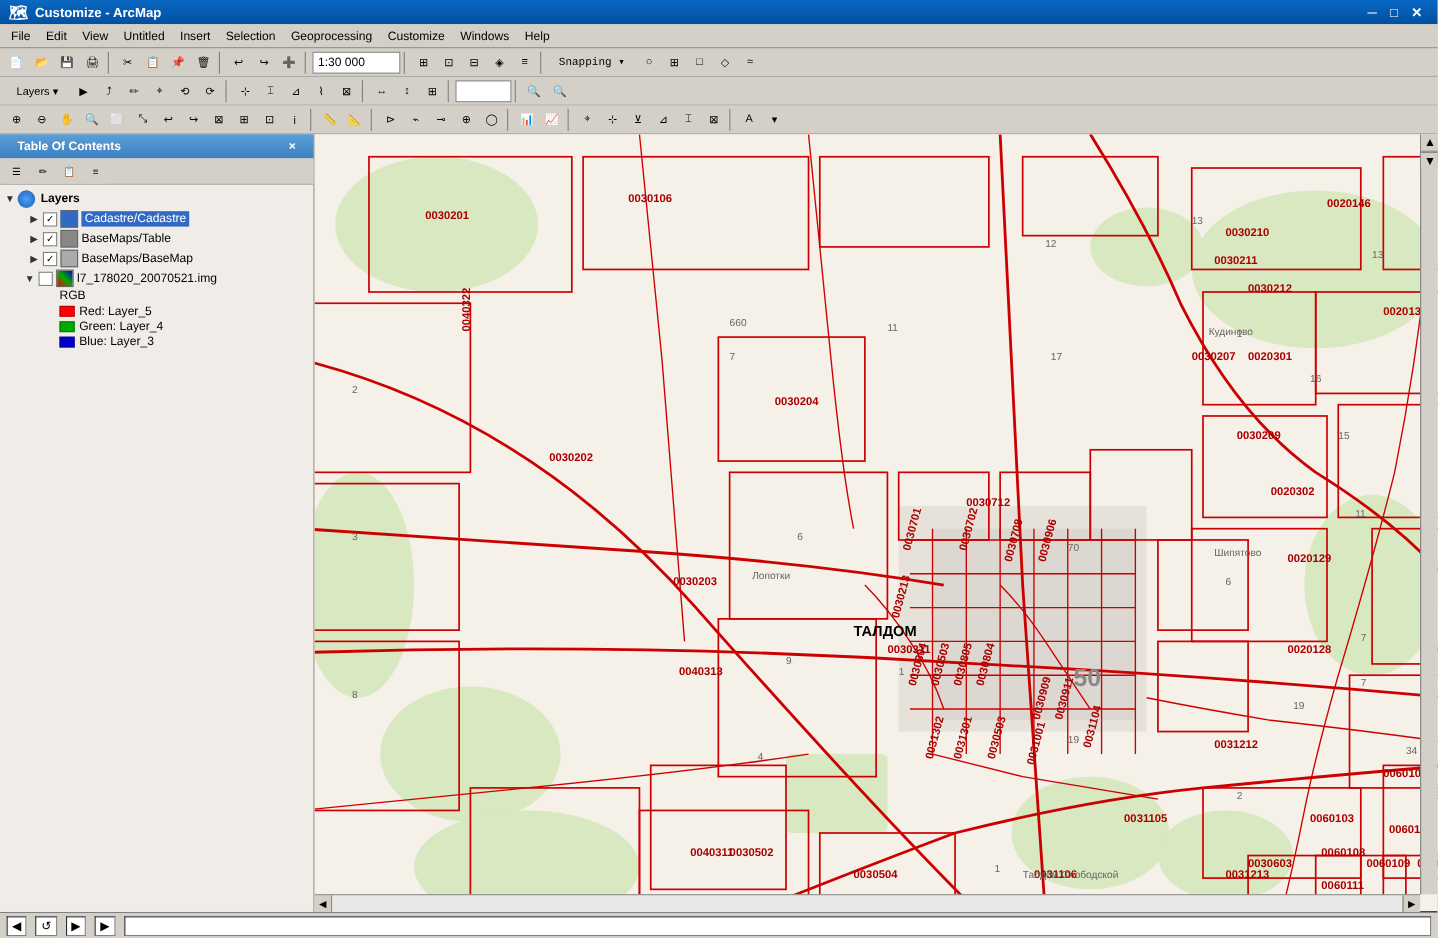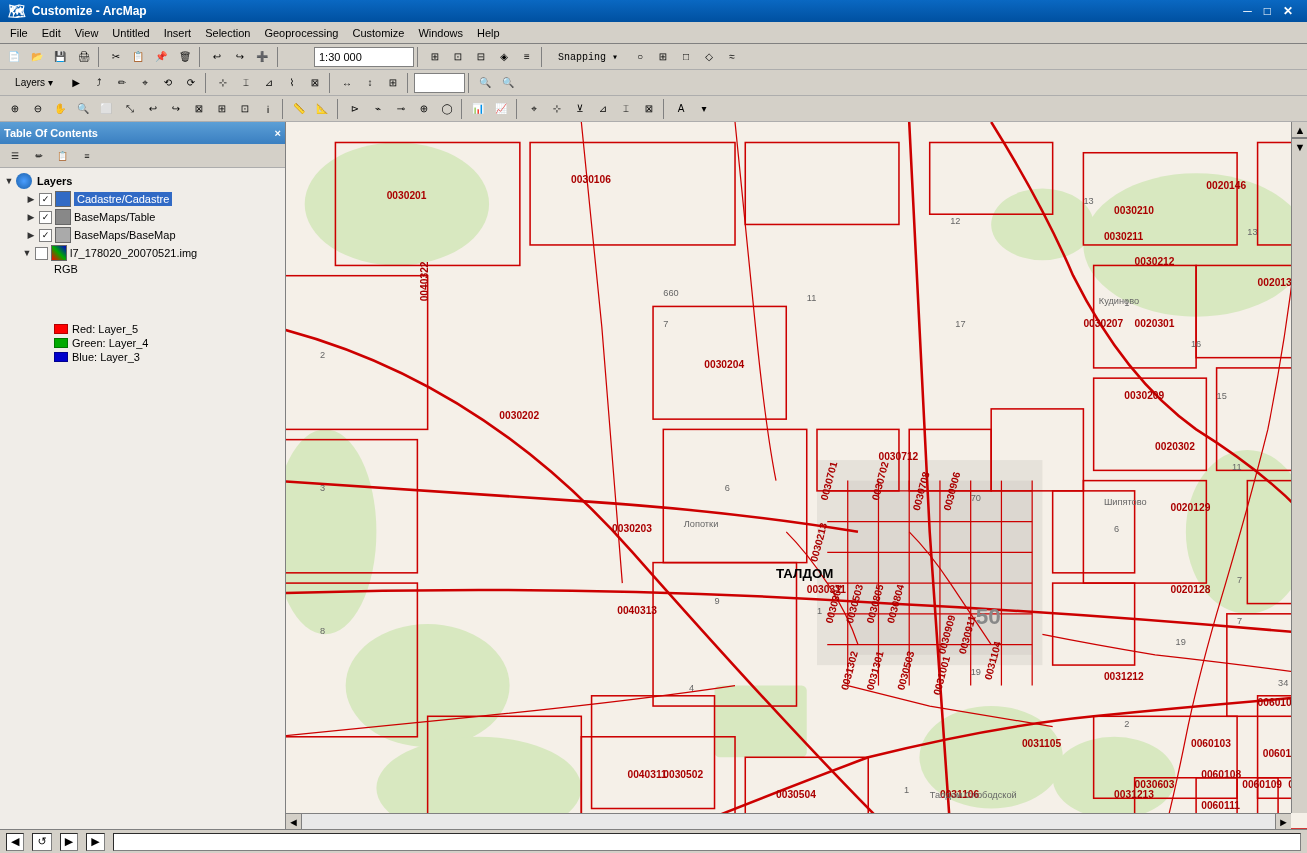--- a/index.html
+++ b/index.html
@@ -77,21 +77,21 @@
       display: flex;
       flex-direction: column;
     }
     #toc-header {
       height: 22px;
       background: linear-gradient(to bottom, #5c9fd6, #3a7fc1);
       color: white;
       display: flex;
       align-items: center;
       justify-content: space-between;
-      padding: 0 4px;
+      padding: 0 16px;
       font-size: 11px;
       font-weight: bold;
       gap: 40px;
     }
     #toc-toolbar {
       height: 24px;
       background: #d4d0c8;
       border-bottom: 1px solid #adadad;
       display: flex;
       align-items: center;
@@ -279,21 +279,21 @@
   <div class="toolbar-separator"></div>
   <div class="toolbar-btn">✂</div>
   <div class="toolbar-btn">📋</div>
   <div class="toolbar-btn">📌</div>
   <div class="toolbar-btn">🗑</div>
   <div class="toolbar-separator"></div>
   <div class="toolbar-btn">↩</div>
   <div class="toolbar-btn">↪</div>
   <div class="toolbar-btn">➕</div>
   <div class="toolbar-separator"></div>
-  <input class="toolbar-input" style="width: 100px; margin-left: 30px;" value="1:30 000">
+  <input class="toolbar-input" style="width: 80px;" value="1:30 000">
   <div class="toolbar-separator"></div>
   <div class="toolbar-btn">⊞</div>
   <div class="toolbar-btn">⊡</div>
   <div class="toolbar-btn">⊟</div>
   <div class="toolbar-btn">◈</div>
   <div class="toolbar-btn">≡</div>
   <div class="toolbar-separator"></div>
   <div class="toolbar-btn" style="width:80px; font-size:10px;font-family:Liberation Mono, monospace;">Snapping ▾</div>
   <div class="toolbar-btn">○</div>
   <div class="toolbar-btn">⊞</div>
@@ -411,21 +411,21 @@
           <div class="expand-arrow">▼</div>
           <div class="checkbox"></div>
           <div style="width:16px;height:16px;background:linear-gradient(45deg,#ff0000,#00aa00,#0000cc);border:1px solid #666;flex-shrink:0;"></div>
           <span>l7_178020_20070521.img</span>
         </div>
 
         <div class="toc-item" style="padding-left:52px;">
           <span>RGB</span>
         </div>
 
-        <div class="toc-item" style="padding-left:52px; display:flex; align-items:center; gap:4px;margin-top:46px;">
+        <div class="toc-item" style="padding-left:52px; display:flex; align-items:center; gap:4px;">
           <div class="color-swatch" style="background:#ff0000;"></div>
           <span>Red: Layer_5</span>
         </div>
 
         <div class="toc-item" style="padding-left:52px; display:flex; align-items:center; gap:4px;">
           <div class="color-swatch" style="background:#00aa00;"></div>
           <span>Green: Layer_4</span>
         </div>
 
         <div class="toc-item" style="padding-left:52px; display:flex; align-items:center; gap:4px;">

